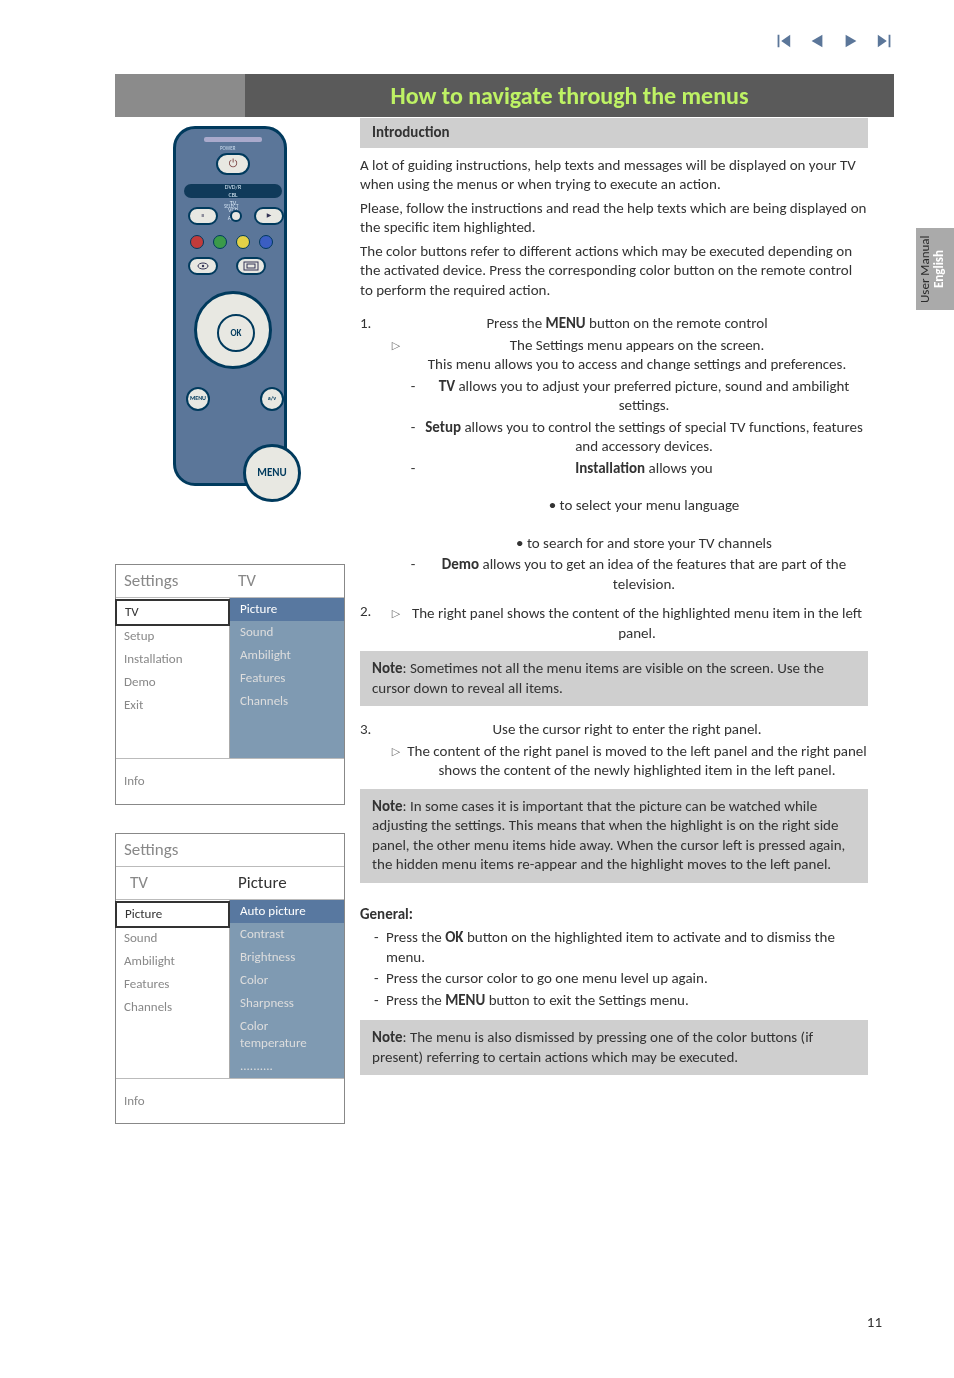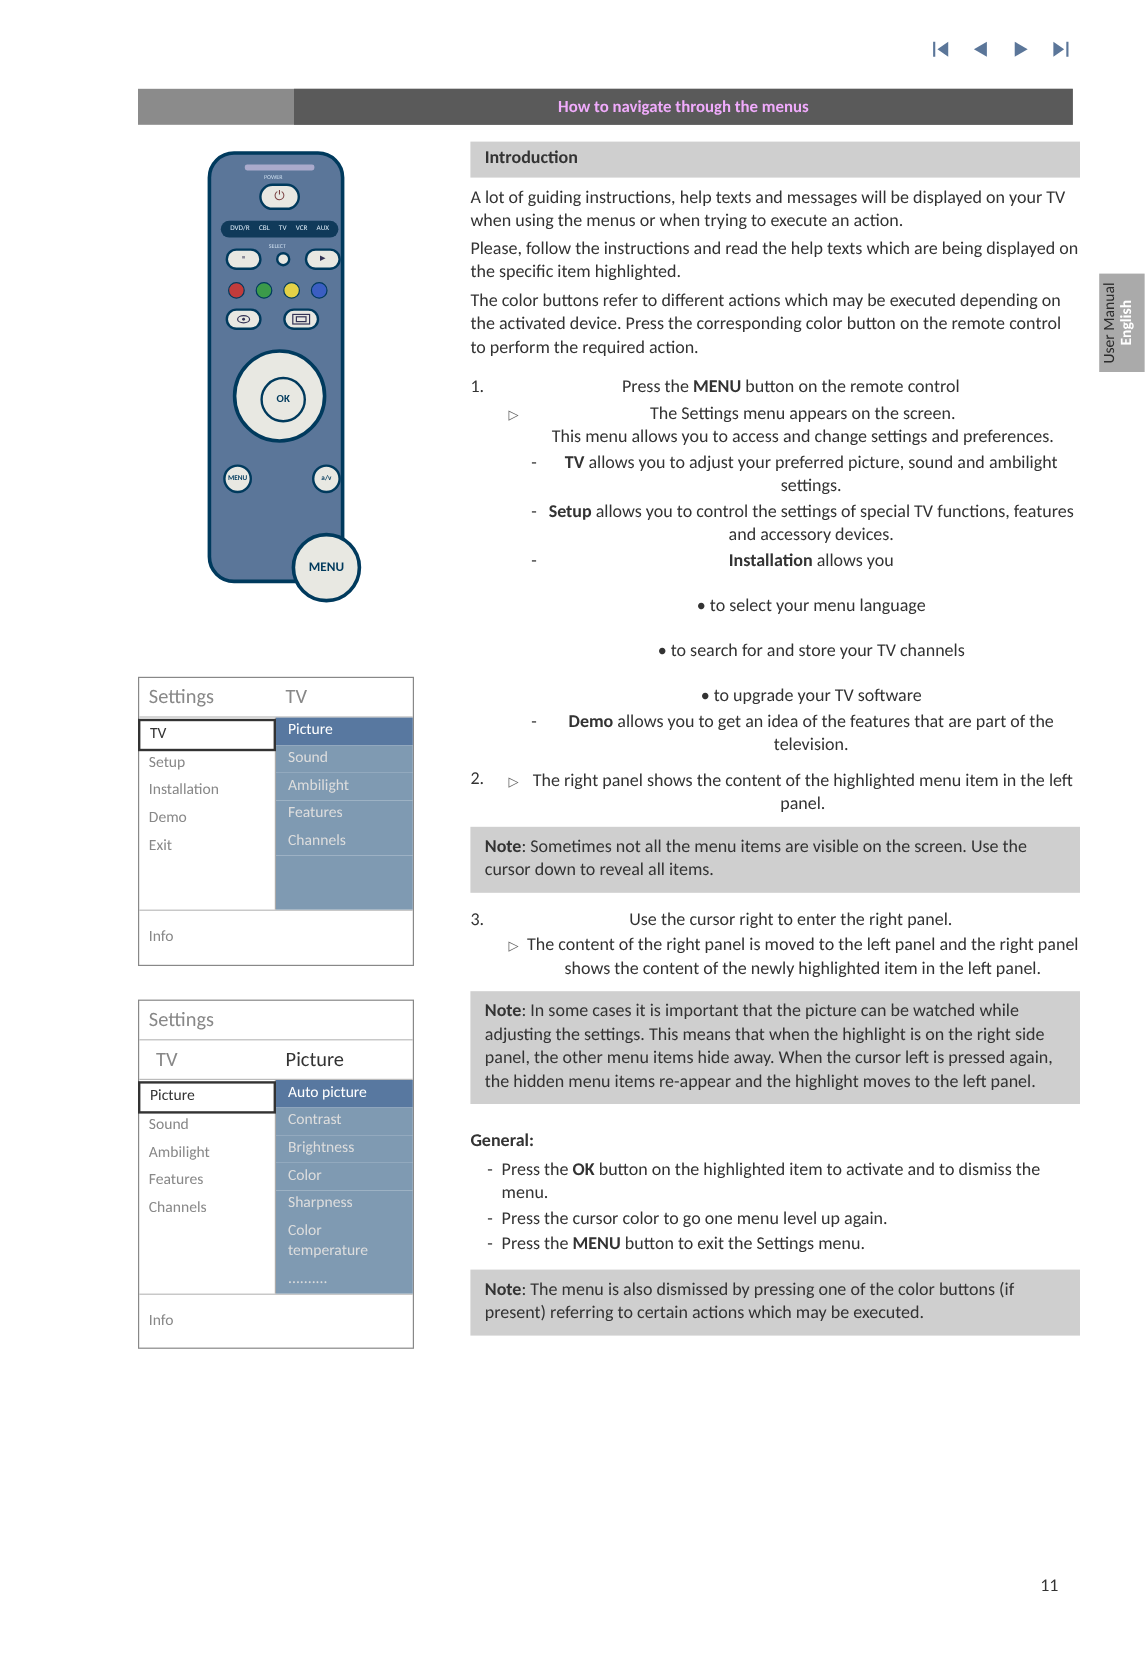--- a/index.html
+++ b/index.html
@@ -24,25 +24,25 @@
     .nav-arrows svg { width: 18px; height: 18px; }
     .header-band {
       position: absolute;
       top: 74px;
       left: 115px;
       right: 60px;
       background: #8b8b8b;
     }
     .header-title {
       background: #5a5a5a;
-      color: #f0abfc;
+      color: #bef264;
       font-weight: bold;
       text-align: center;
       padding: 6px 0;
-      font-size: 14px;
+      font-size: 24px;
       margin-left: 130px;
     }
     .lang-tab {
       position: absolute;
       top: 228px;
       right: 0;
       width: 38px;
       height: 82px;
       background: #aaa;
       color: #2b2b2b;
@@ -106,20 +106,21 @@
       width: 98px;
       height: 14px;
       background: #103a5a;
       border-radius: 7px;
       color: #dbeaf7;
       font-size: 6px;
       display: flex;
       align-items: center;
       justify-content: space-around;
       padding: 0 4px;
+      flex-direction: column;
     }
     .pill-row { position: absolute; left: 12px; display: flex; gap: 12px; }
     .pill-row.r1 { top: 78px; }
     .pill {
       width: 30px;
       height: 18px;
       border: 2px solid #003a5d;
       border-radius: 9px;
       background: #e8e8e2;
       display: flex;
@@ -242,21 +243,21 @@
     .mt-info {
       padding: 14px 8px;
       color: #888;
       border-top: 1px solid #bbb;
       font-size: 13px;
     }
     
     .right-col {
       position: absolute;
       top: 118px;
-      left: 392px;
+      left: 360px;
       width: 508px;
     }
     .intro-h {
       background: #cfcfcf;
       padding: 5px 12px;
       font-weight: bold;
       font-size: 15px;
       color: #333;
       margin-bottom: 8px;
     }
@@ -465,21 +466,20 @@
         <div class="dash-item">
             <div class="dash">-</div>
             <div class="dcontent"><b>Setup</b><span> allows you to control the settings of special TV functions, features and accessory devices.</span></div>
           </div>
         <div class="dash-item">
             <div class="dash">-</div>
             <div class="dcontent"><b>Installation</b><span> allows you</span></div>
           </div>
         <div class="bullet-item">• to select your menu language</div>
         <div class="bullet-item">• to search for and store your TV channels</div>
-        <div class="bullet-item">• to upgrade your TV software</div>
         <div class="dash-item">
             <div class="dash">-</div>
             <div class="dcontent"><b>Demo</b><span> allows you to get an idea of the features that are part of the television.</span></div>
           </div>
       </div>
     </div>
   </div>
 
   <div class="numlist">
     <div class="num-item">

